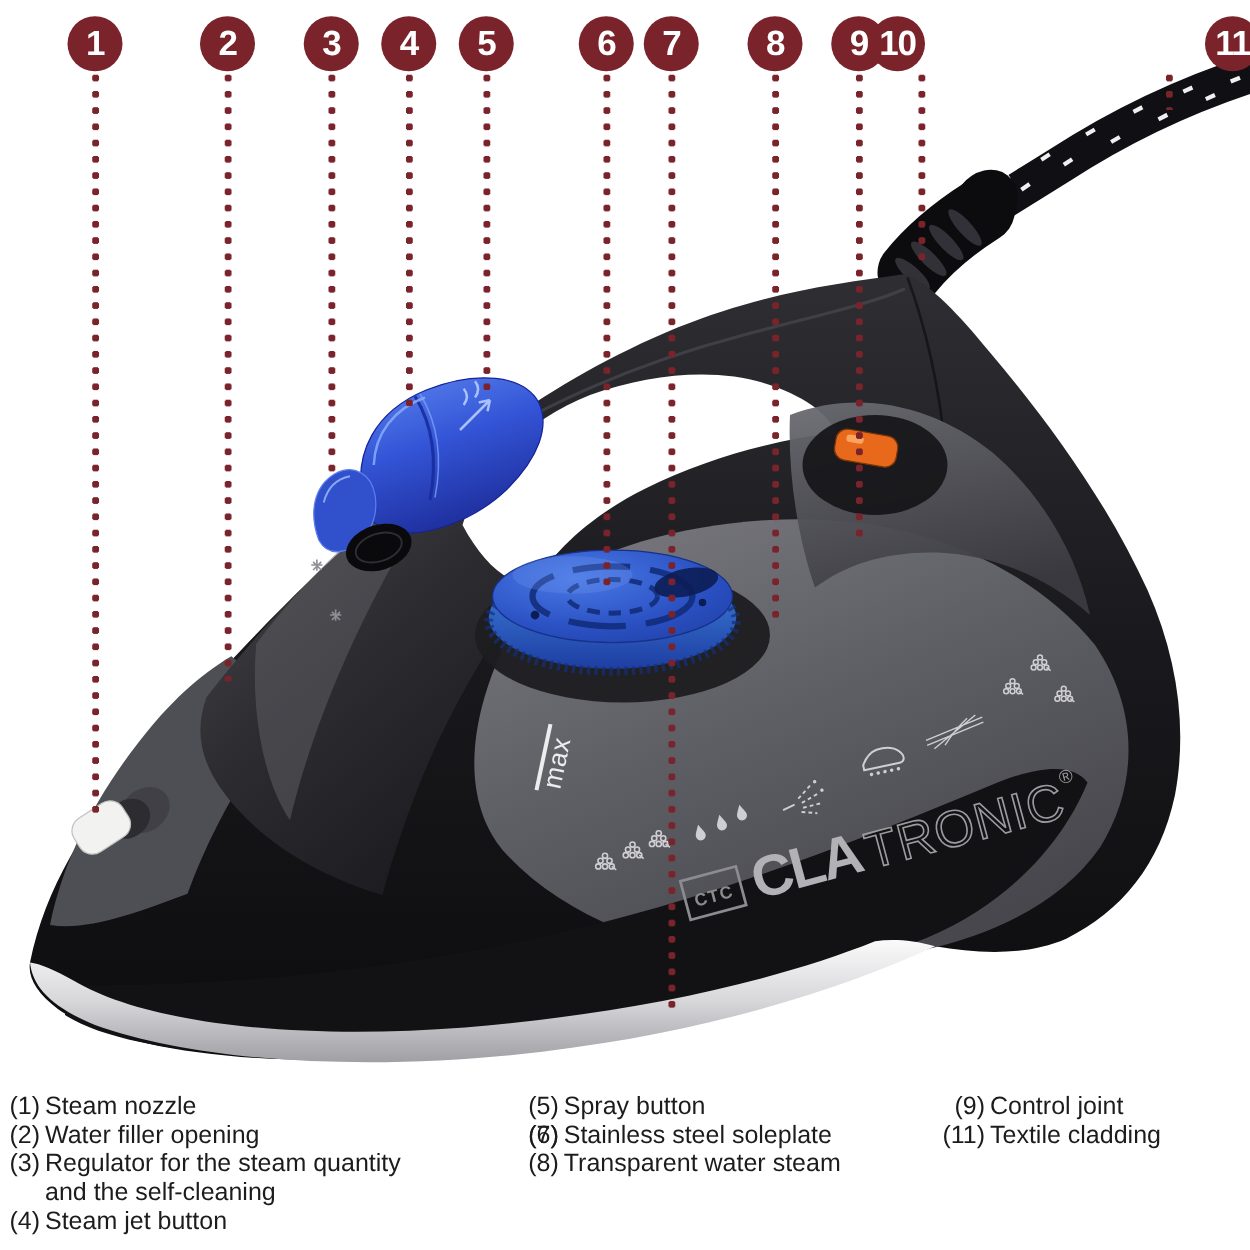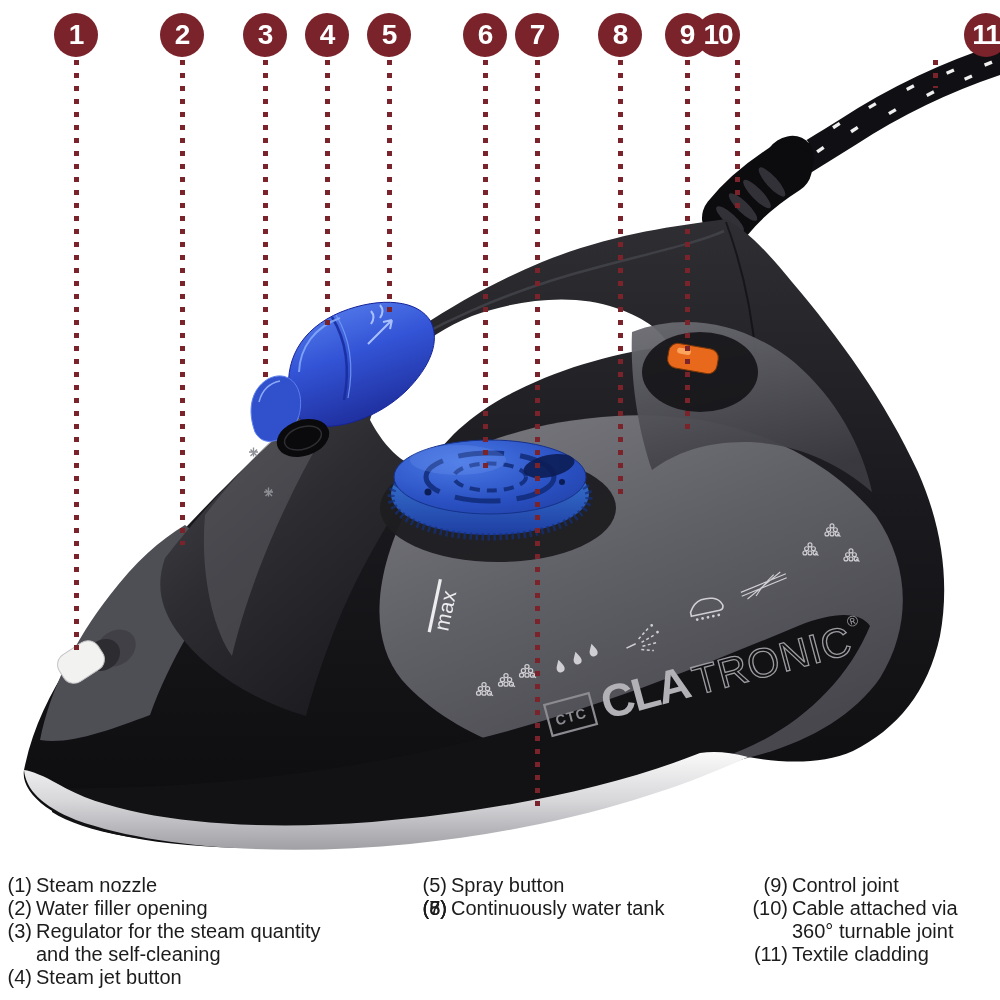--- a/index.html
+++ b/index.html
@@ -298,31 +298,28 @@
 
   <div class="legend" id="col2">
     <div class="li">
       <span class="num">(5)</span>
       <span>Spray button</span></div>
     <div class="li">
       <span class="num">(6)</span>
       </div>
     <div class="li">
       <span class="num">(7)</span>
-      </div>
+      <span>Stainless steel soleplate</span></div>
     <div class="li">
       <span class="num">(8)</span>
-      <span>Continuously water tank</span></div>
+      <span>Transparent water steam</span></div>
   </div>
 
   <div class="legend" id="col3">
     <div class="li">
       <span class="num">(9)</span>
       <span>Control joint</span></div>
-    <div class="li">
-      <span class="num">(10)</span>
-      <span>Cable attached via 360° turnable joint</span></div>
     <div class="li">
       <span class="num">(11)</span>
       <span>Textile cladding</span></div>
   </div>
 
 </div>
 
 </body></html>

